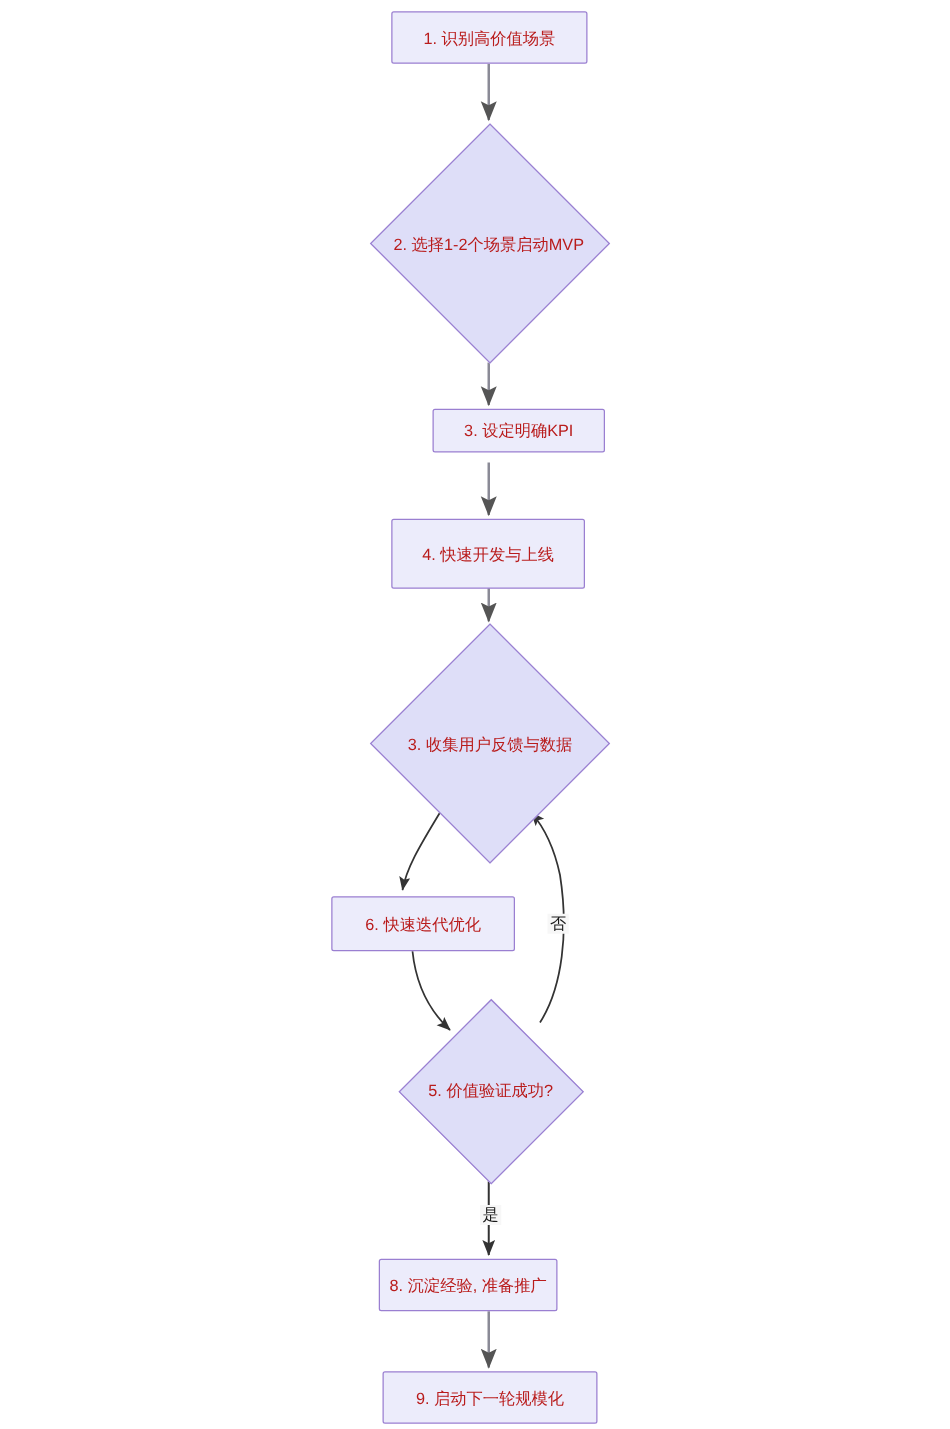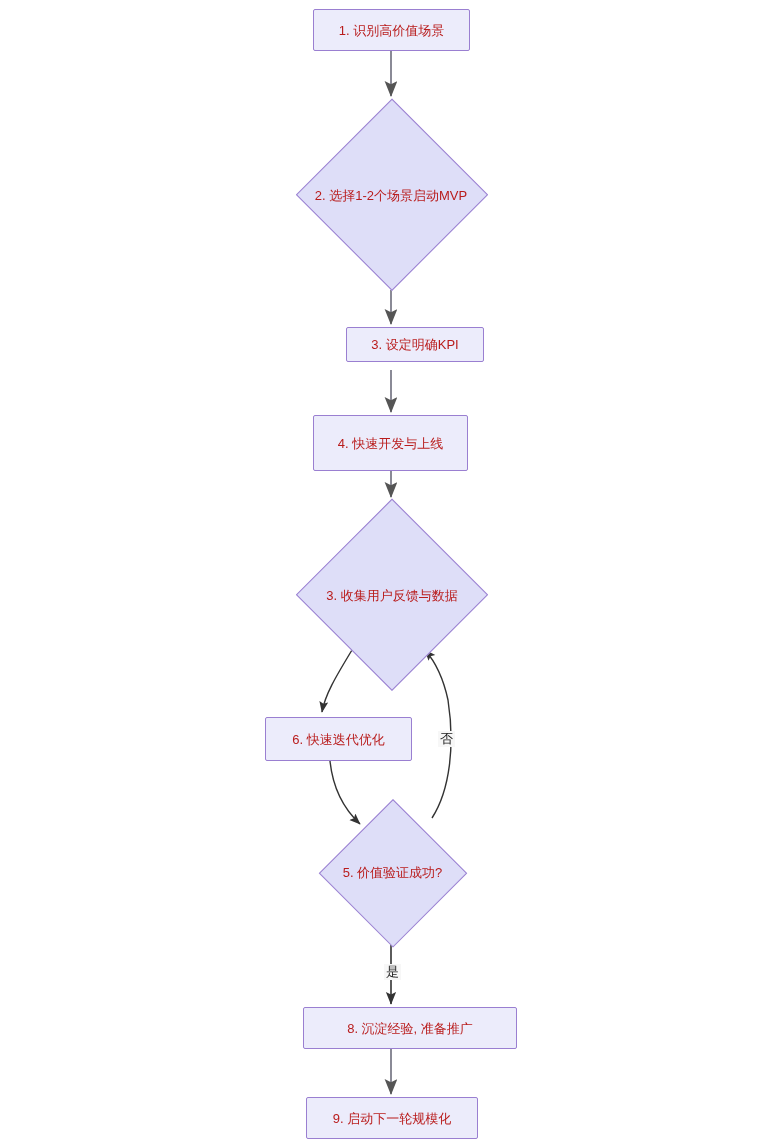--- a/index.html
+++ b/index.html
@@ -145,21 +145,21 @@
     <span class="node-label">6. 快速迭代优化</span>
   </div>
 
   <div class="node node-diamond" style="left:305px; top:800px; width:175px; height:145px;">
     <div class="diamond-shape" style="left:15px; top:0px; width:145px; height:145px;">
         <div></div>
       </div>
     <span class="node-label">5. 价值验证成功?</span>
   </div>
 
-  <div class="node node-rect" style="left:303px; top:1007px; width:214px; height:42px;">
+  <div class="node node-rect" style="left:303px; top:1007px; width:143px; height:42px;">
     <span class="node-label">8. 沉淀经验, 准备推广</span>
   </div>
 
   <div class="node node-rect" style="left:306px; top:1097px; width:172px; height:42px;">
     <span class="node-label">9. 启动下一轮规模化</span>
   </div>
 
   <span class="edge-label" style="left:438px; top:731px;">否</span>
 
   <span class="edge-label" style="left:384px; top:964px;">是</span>

